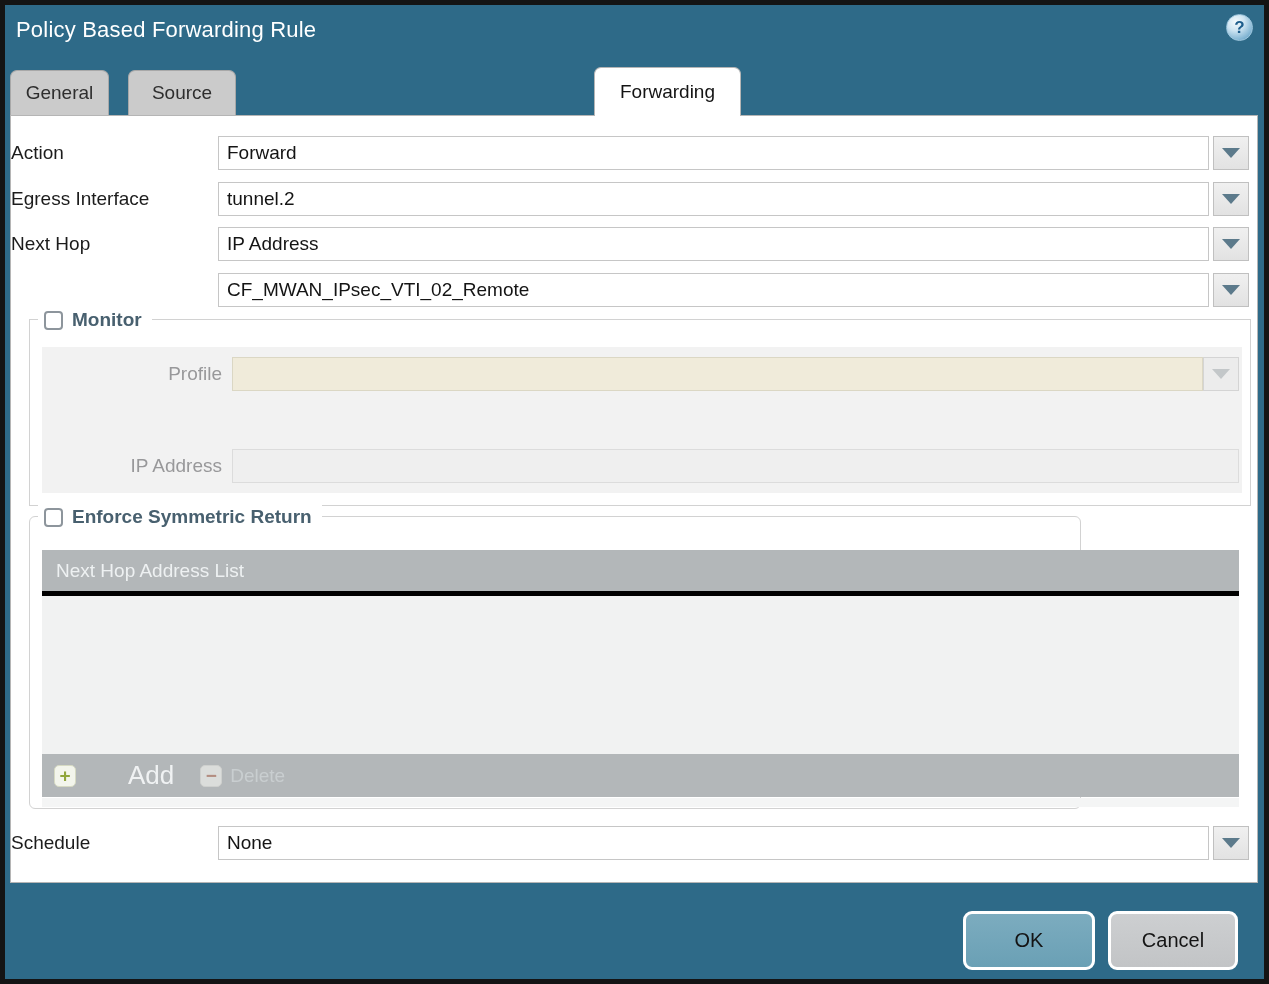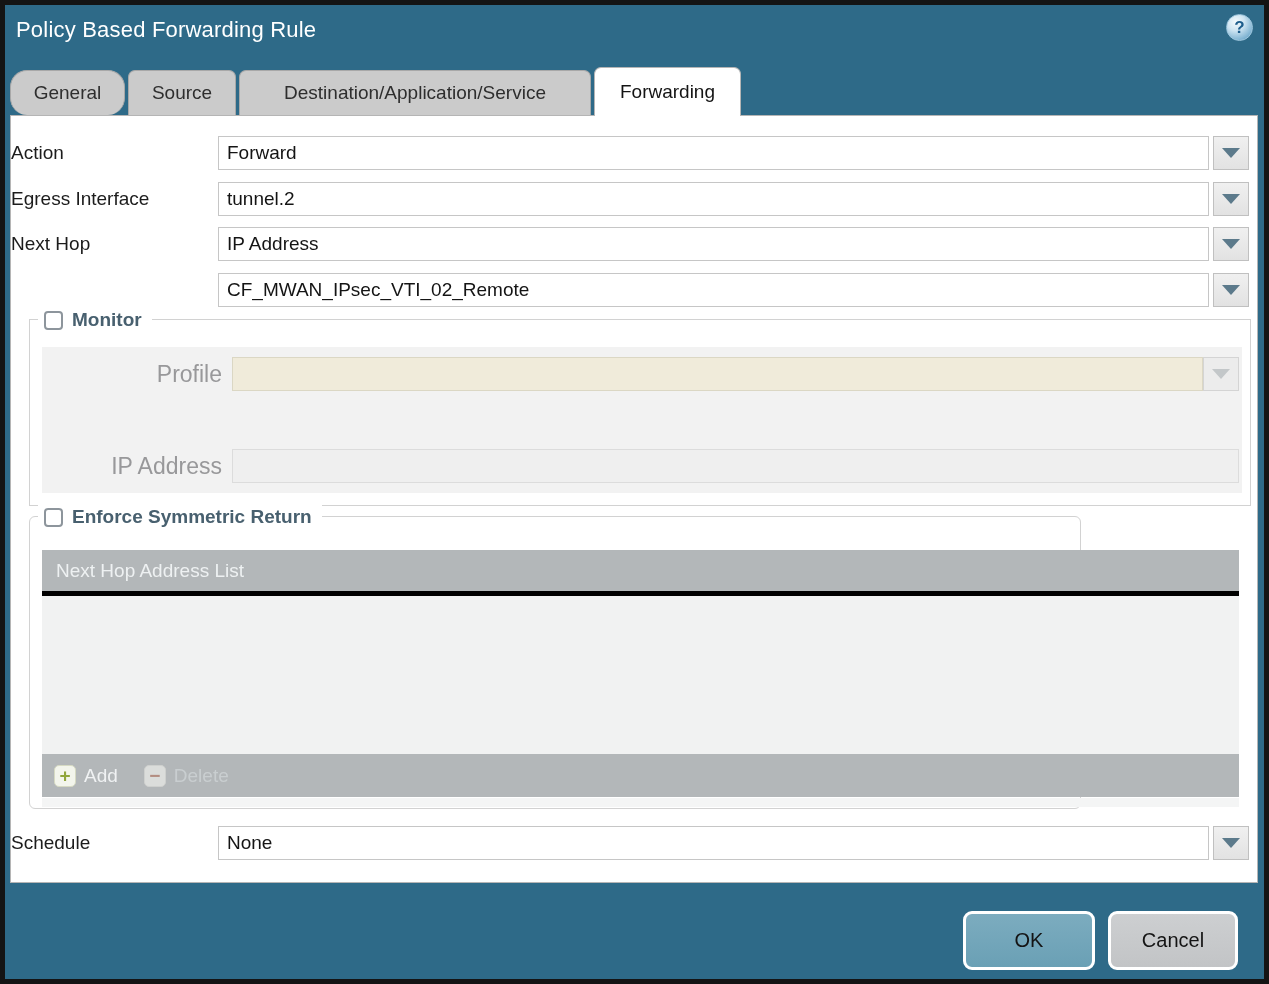--- a/index.html
+++ b/index.html
@@ -31,21 +31,21 @@
     position:absolute; top:70px; height:45px;
     background:#cbcbcb; border:1px solid #a8a8a8; border-bottom:none;
     border-radius:7px 7px 0 0;
     display:flex; align-items:center; justify-content:center;
     font-size:19px; color:#2e2e2e; cursor:pointer; z-index:1;
   }
   .tab.active {
     top:67px; height:49px; background:#ffffff; color:#141414;
     border-color:#b5b5b5; z-index:3;
   }
-  .tab-general      { left:10px;  width:115px;border-radius:17px; }
+  .tab-general      { left:10px;  width:99px; }
   .tab-source       { left:128px; width:108px; }
   .tab-destination  { left:239px; width:352px; }
   .tab-forwarding   { left:594px; width:147px; }
 
   
   .content {
     position:absolute; left:10px; top:115px; width:1248px; height:768px;
     background:#ffffff; border:1px solid #b5b5b5; z-index:2;
   }
 
@@ -90,21 +90,21 @@
   }
   .checkbox.disabled { border-color:#c6c9cb; background:#f4f4f4; cursor:default; }
 
   
   .monitor-panel {
     position:absolute; left:12px; top:27px; width:1200px; height:146px;
     background:#f2f2f2;
   }
   .dis-label {
     position:absolute; height:34px; line-height:34px; text-align:right;
-    font-size:23px; color:#98989a;
+    font-size:19px; color:#98989a;
   }
   .profile-field {
     position:absolute; left:190px; top:10px; width:971px; height:34px;
     background:#f0ebda; border:1px solid #dbd7c4;
   }
   .profile-dd { position:absolute; left:1161px; top:10px; }
   .disable-row { position:absolute; left:192px; top:60px; display:flex; align-items:center; gap:13px; }
   .disable-row .txt { font-size:19px; color:#98989a; }
   .ip-field {
     position:absolute; left:190px; top:102px; width:1007px; height:34px;
@@ -123,21 +123,21 @@
     height:43px; background:#b3b7b9;
     display:flex; align-items:center; gap:26px; padding-left:12px;
   }
   .tbl-btn { display:flex; align-items:center; gap:8px; cursor:pointer; }
   .tbl-btn .ico {
     width:22px; height:22px; border-radius:5px;
     display:flex; align-items:center; justify-content:center;
     font-size:19px; font-weight:bold; line-height:1;
   }
   .add-btn .ico { background:#f3f5ec; border:1px solid #d6dac3; color:#91a63c; }
-  .add-btn .lbl { font-size:19px; color:#f0f2f3; }
+  .add-btn .lbl { font-size:26px; color:#f0f2f3;margin-left:44px; }
   .del-btn { cursor:default; }
   .del-btn .ico { background:#e9eae7; border:1px solid #d8d9d5; color:#b3806f; opacity:.75; }
   .del-btn .lbl { font-size:19px; color:#c9ced0; }
   .nh-strip { position:absolute; left:12px; top:281px; width:1197px; height:9px; background:#f4f5f5; }
 
   
   .btn {
     position:absolute; top:911px; height:59px; border-radius:9px;
     border:3px solid #ffffff; font-size:20px; color:#141414;
     display:flex; align-items:center; justify-content:center; cursor:pointer;
@@ -149,21 +149,20 @@
 </head>
 <body>
 
 <div class="screen">
 
   <div class="dialog-title">Policy Based Forwarding Rule</div>
   <div class="help-icon">?</div>
 
   <div class="tab tab-general">General</div>
   <div class="tab tab-source">Source</div>
-  <div class="tab tab-destination">Destination/Application/Service</div>
   <div class="tab tab-forwarding active">Forwarding</div>
 
   <div class="content">
 
     <div class="form-label" style="top:20px;">Action</div>
     <input class="text-input" style="top: 20px;" value="Forward">
     <div class="dd-btn" style="top:20px;">
       <span class="dd-arrow"></span>
     </div>
 

